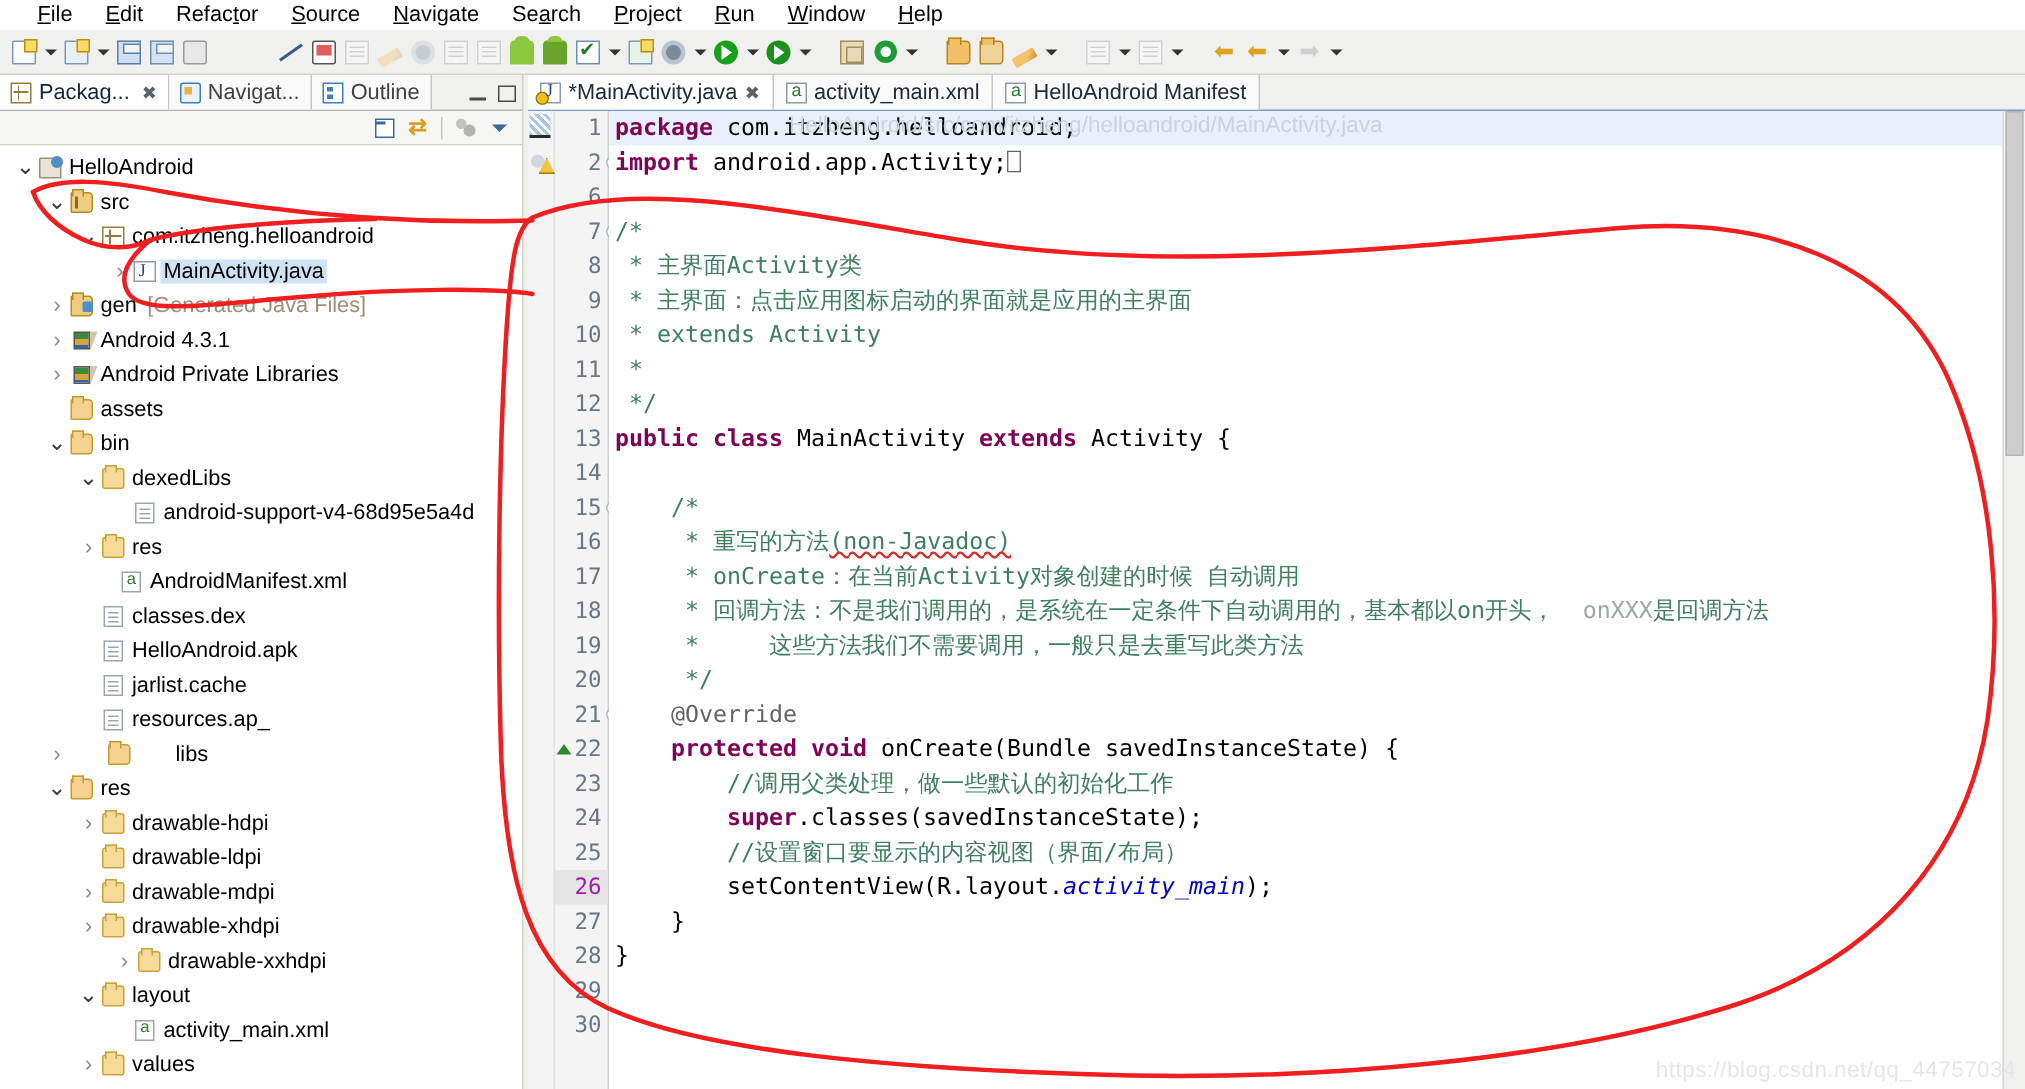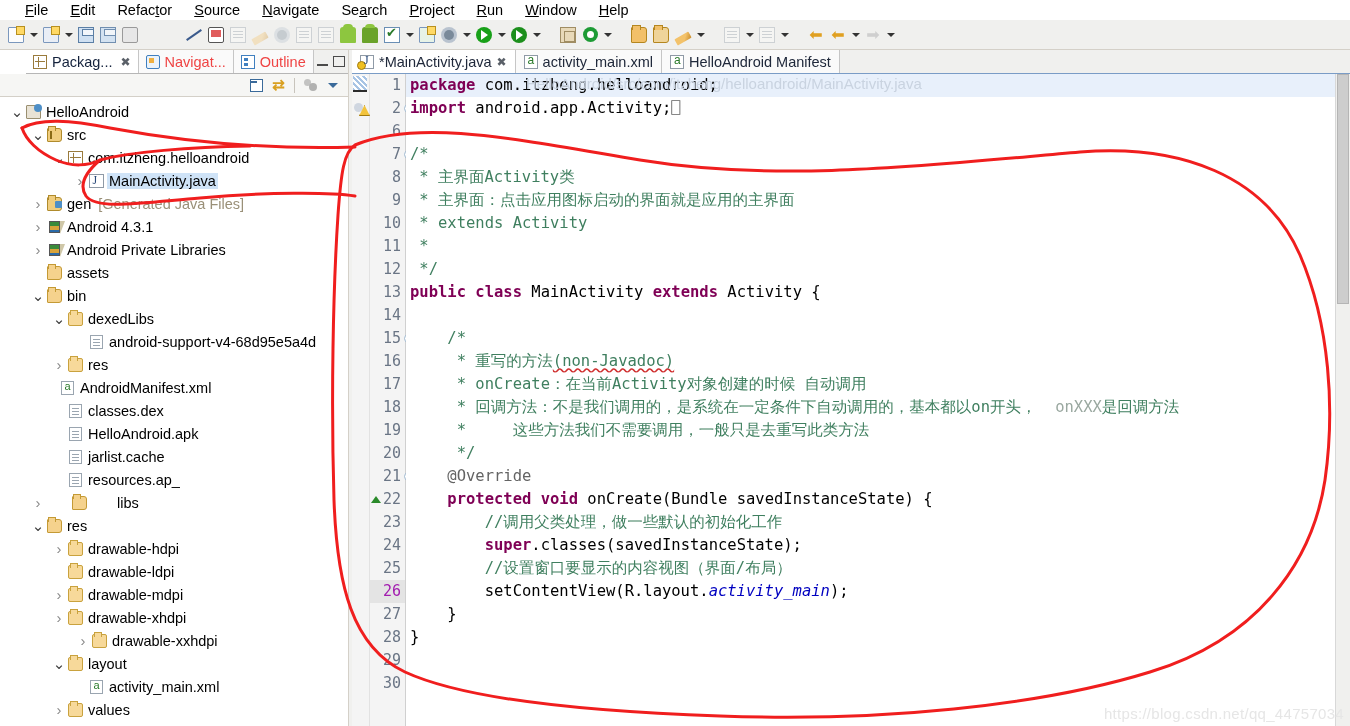--- a/index.html
+++ b/index.html
@@ -72,29 +72,28 @@
   .gdoc::after{content:"";position:absolute;left:2px;top:3px;right:2px;height:1px;box-shadow:0 3px 0 #8f9aa6,0 6px 0 #8f9aa6;background:#8f9aa6;}
   .gnoedit{ background:transparent; }
   .gnoedit::after{content:"";position:absolute;left:-1px;top:7px;width:18px;height:2px;background:#3a5a8c;transform:rotate(-35deg);}
 
   
   #main{ display:flex; height:676px; }
 
   
   #leftpane{ width:348px; background:#fff; display:flex;flex-direction:column;position:relative; }
   #left-tabs{
-    height:24px; display:flex; align-items:center;
+    height:24px; display:flex; align-items:flex-end;
     background:#f0f0ee;
     border-bottom:1px solid #b6b6b6;
-    margin-left:26px;
   }
   .vtab{
     display:flex;align-items:center;gap:5px;
     height:23px; padding:0 7px;
-    font-size:14.5px; color:#ef4444;
+    font-size:14.5px; color:#404040;
     border-right:1px solid #c6c6c6;
     background:#fafafa;
     white-space:nowrap;
   }
   .vtab.active{ background:#ffffff; color:#14223c; }
   .vtab .tico{ width:14px;height:14px;display:inline-block;position:relative;flex:0 0 14px;}
   .ico-pkg{ border:1.5px solid #9a7b3c;background:#fff; }
   .ico-pkg::after{content:"";position:absolute;left:1px;top:1px;right:1px;bottom:1px;
      background:linear-gradient(to right,transparent 3px,#9a7b3c 3px,#9a7b3c 4px,transparent 4px),
                 linear-gradient(to bottom,transparent 4px,#9a7b3c 4px,#9a7b3c 5px,transparent 5px);}
@@ -500,21 +499,21 @@
           </span>
           <span class="label">android-support-v4-68d95e5a4d</span>
         </div>
         <div class="row" style="padding-left: 52px;">
           <span class="twisty closed"></span>
           <span class="ficon">
             <span class="i i-folder"></span>
           </span>
           <span class="label">res</span>
         </div>
-        <div class="row" style="padding-left: 44px;">
+        <div class="row" style="padding-left: 64px;">
           <span class="twisty none"></span>
           <span class="ficon">
             <span class="i i-xml"></span>
           </span>
           <span class="label">AndroidManifest.xml</span>
         </div>
         <div class="row" style="padding-left: 52px;">
           <span class="twisty none"></span>
           <span class="ficon">
             <span class="i i-doc"></span>

